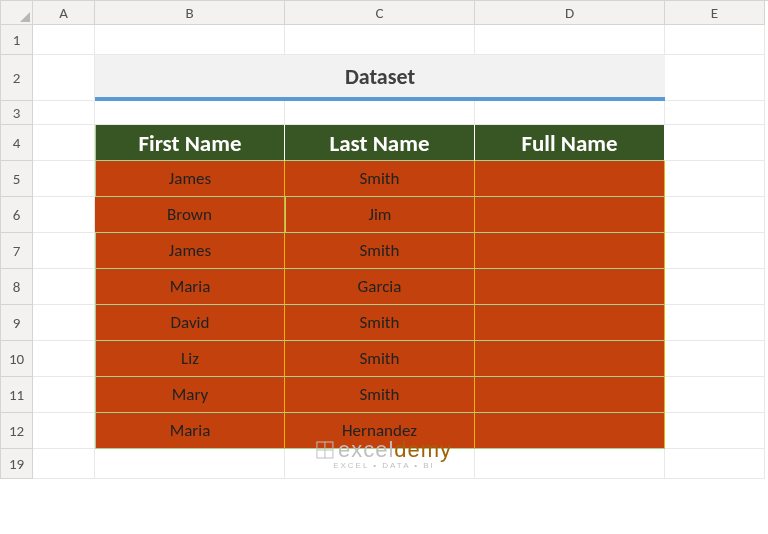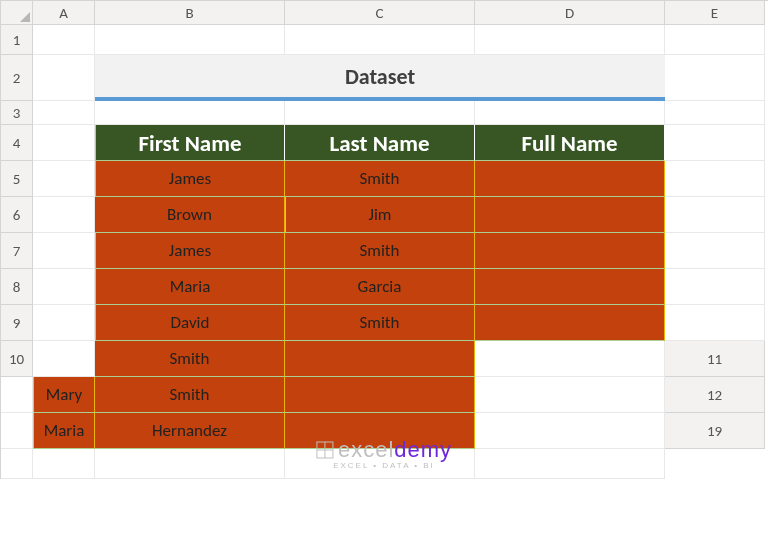--- a/index.html
+++ b/index.html
@@ -104,21 +104,21 @@
     font-family: Arial, sans-serif;
   }
   .watermark .wm-main {
     font-size: 22px;
     letter-spacing: 1px;
     display: flex;
     align-items: center;
     gap: 4px;
     justify-content: center;
   }
-  .watermark .wm-main .accent { color: #6d28d9; }
+  .watermark .wm-main .accent { color: #a16207; }
   .watermark .wm-sub {
     font-size: 8px;
     letter-spacing: 2px;
     margin-top: -2px;
   }
 </style>
 </head>
 <body>
 
 <div class="sheet">
@@ -186,20 +186,21 @@
 
   <div class="rowhdr">9</div>
   <div class="cell"></div>
   <div class="td-cell td-left">David</div>
   <div class="td-cell">Smith</div>
   <div class="td-cell"></div>
   <div class="cell"></div>
 
   <div class="rowhdr">10</div>
   <div class="cell"></div>
+  <div class="td-cell td-left">Liz</div>
   <div class="td-cell">Smith</div>
   <div class="td-cell"></div>
   <div class="cell"></div>
 
   <div class="rowhdr">11</div>
   <div class="cell"></div>
   <div class="td-cell td-left">Mary</div>
   <div class="td-cell">Smith</div>
   <div class="td-cell"></div>
   <div class="cell"></div>

